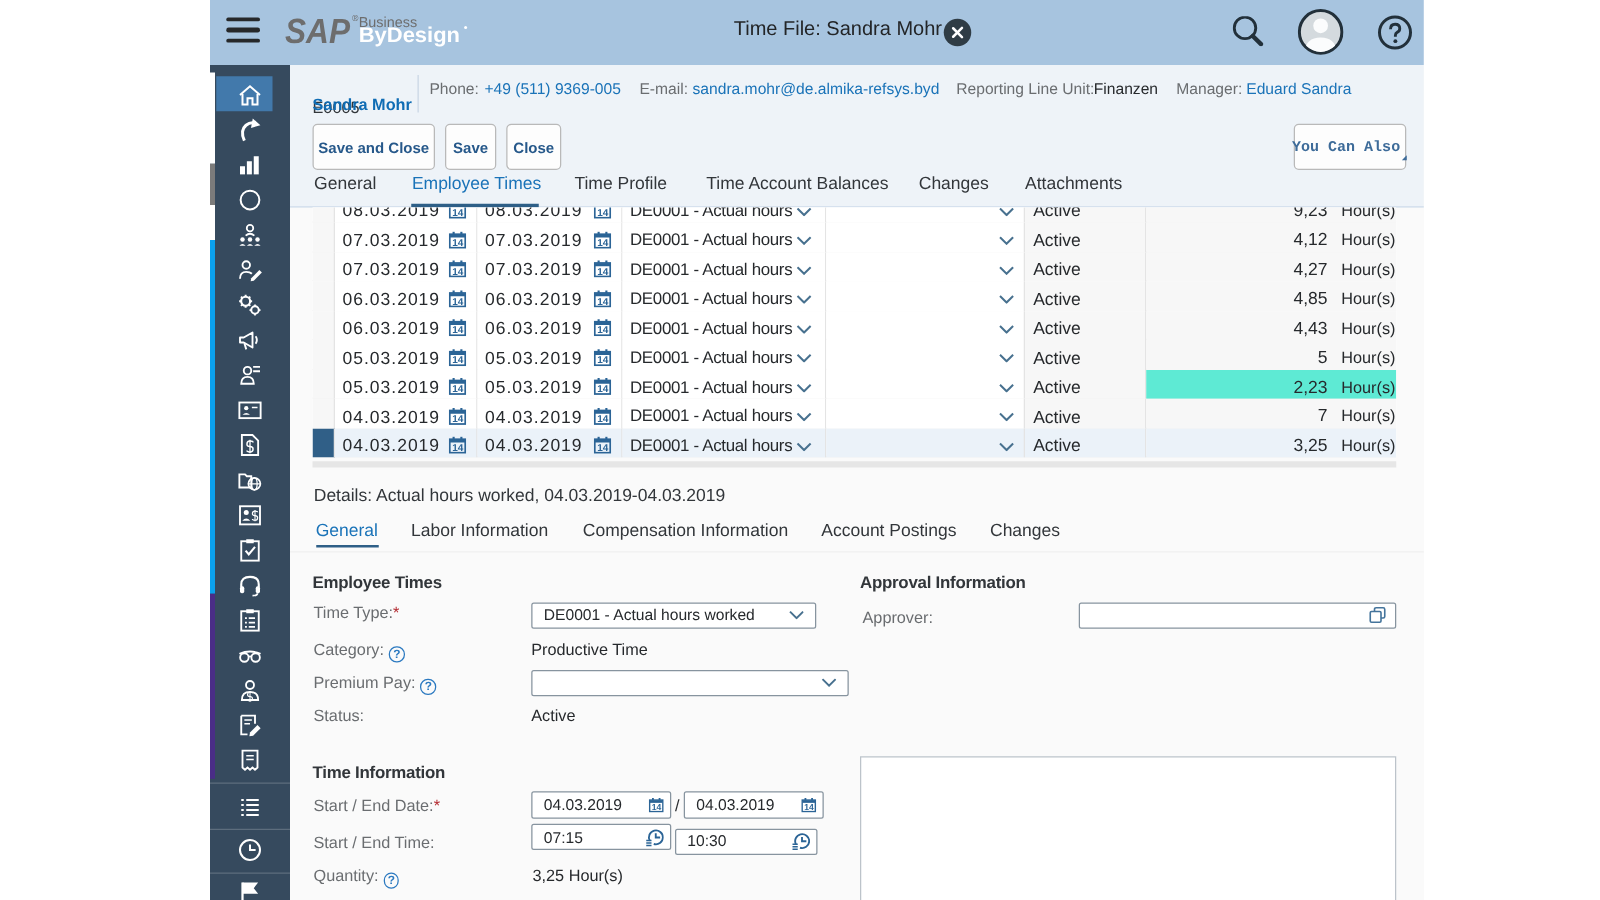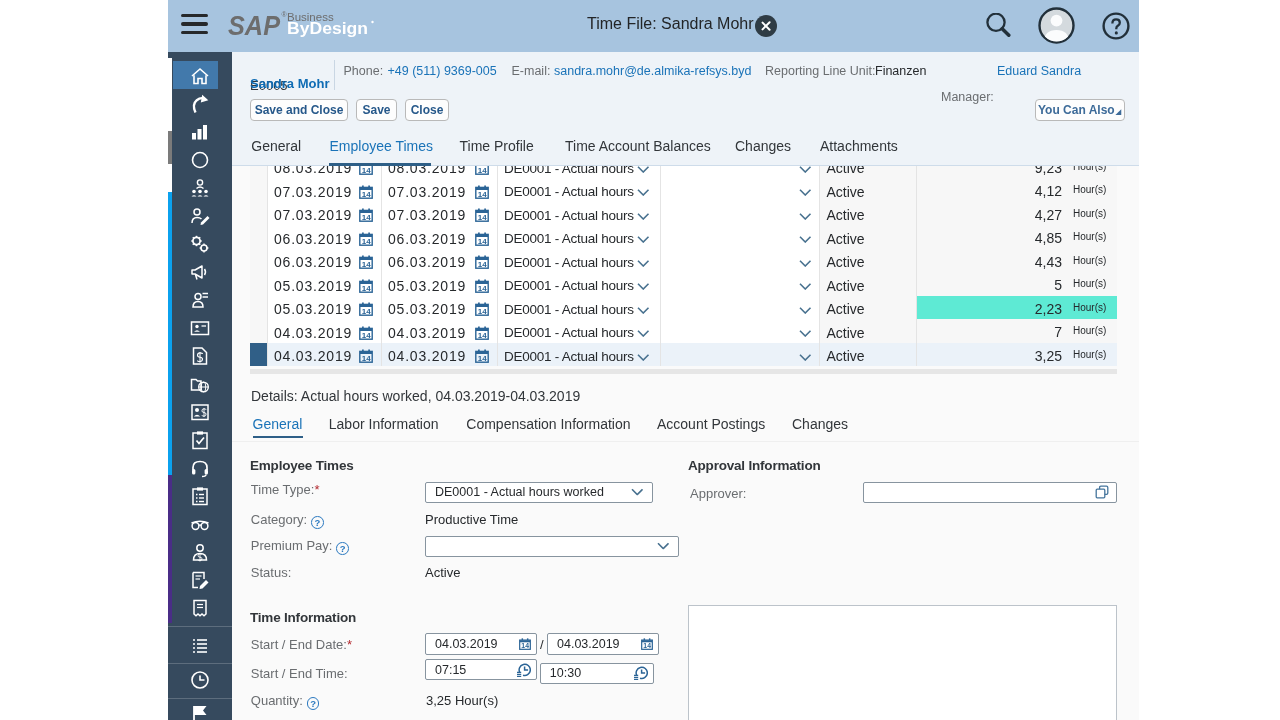--- a/index.html
+++ b/index.html
@@ -29,21 +29,21 @@
 
 .content { position:absolute; left:64px; top:52px; width:907px; height:668px; background:#fafafa; }
 .headarea { position:absolute; left:0; top:0; width:907px; height:113.5px; background:#eef3f8; border-bottom:1px solid #cedcea; }
 .lbl { color:#6a6d70; }
 .blue { color:#1a73b8; }
 .dk { color:#26292c; }
 #e0005 { position:absolute; left:18px; top:26px; font-size:13px; color:#32363a; }
 #sname { position:absolute; left:18px; top:23.5px; font-size:13px; font-weight:bold; color:#0f6cb4; }
 .vsep { position:absolute; left:102px; top:8px; width:1px; height:30px; background:#c9d6e3; }
 .cinfo { position:absolute; top:11.5px; font-size:12.5px; white-space:nowrap; }
-.btn { position:absolute; top:47px; height:22px; background:#fdfdfd; border:1px solid #b9b9b9; border-radius:4px; font-size:12px; font-weight:bold; color:#26588a; display:flex; align-items:center; justify-content:center; white-space:nowrap; }
+.btn { position:absolute; top:47px; height:37px; background:#fdfdfd; border:1px solid #b9b9b9; border-radius:4px; font-size:12px; font-weight:bold; color:#26588a; display:flex; align-items:center; justify-content:center; white-space:nowrap; }
 
 
 .tabs { position:absolute; left:0; top:0; width:907px; height:0; font-size:14px; color:#32363a; white-space:nowrap; }
 .tab { position:absolute; top:0; }
 .tab.sel { color:#1a73b8; }
 .tabline { position:absolute; height:3px; background:#2e5f87; }
 
 
 .tbl { position:absolute; left:18px; top:114px; width:867px; height:200.3px; overflow:hidden; background:#fff; }
 .row { position:absolute; left:0; width:867px; height:23.5px; border-bottom:1px solid #e4e4e4; }
@@ -52,21 +52,21 @@
 .c-a { left:18px; width:114px; border-right:1px solid #e4e4e4; }
 .c-b { left:132px; width:116px; border-right:1px solid #e4e4e4; }
 .c-c { left:248px; width:163px; border-right:1px solid #e4e4e4; }
 .c-d { left:411px; width:158.5px; border-right:1px solid #e4e4e4; }
 .c-e { left:569.5px; width:97.5px; background:#f7f7f7; border-right:1px solid #e4e4e4; padding-left:7px; }
 .c-f { left:667px; width:200px; background:#f7f7f7; }
 .dtx { margin-left:6px; } .dts { letter-spacing:0.8px; } .detx { font-size:13.5px; letter-spacing:-0.25px; }
 .calw { position:absolute; right:8px; top:6.5px; }
 .chev { position:absolute; top:11px; } .chev svg, .calw svg { display:block; }
 .qty { position:absolute; right:55px; top:5px; width:80px; text-align:right; }
-.unit { position:absolute; left:156px; top:6px; font-size:10px; }
+.unit { position:absolute; left:156px; top:6px; font-size:13px; }
 .hscroll { position:absolute; left:18px; top:316.8px; width:867px; height:5.5px; background:#e6e6e6; }
 
 
 .dtitle { position:absolute; left:19px; top:336px; font-size:14px; color:#32363a; }
 .fsec { position:absolute; font-size:13.5px; font-weight:bold; color:#32363a; letter-spacing:-0.2px; }
 .flabel { position:absolute; font-size:13px; color:#6a6d70; white-space:nowrap; }
 .fval { position:absolute; font-size:13px; color:#26292c; white-space:nowrap; }
 .fbox { position:absolute; background:#fff; border:1px solid #87949f; border-radius:2px; font-size:12.5px; color:#26292c; display:flex; align-items:center; }
 .fbox .tx { margin-left:9px; }
 .fbox .ric { position:absolute; right:5px; top:50%; transform:translateY(-50%); display:flex; }
@@ -330,26 +330,26 @@
     <div class="headarea"></div>
     <div id="e0005">E0005</div>
     <div id="sname">Sandra Mohr</div>
     <div class="vsep"></div>
     <span class="cinfo lbl" style="left:111.5px;">Phone:</span>
     <span class="cinfo blue" style="left:155.5px;">+49 (511) 9369-005</span>
     <span class="cinfo lbl" style="left:279.5px;">E-mail:</span>
     <span class="cinfo blue" style="left:322px;">sandra.mohr@de.almika-refsys.byd</span>
     <span class="cinfo lbl" style="left:533px;">Reporting Line Unit:</span>
     <span class="cinfo dk" style="left:643px;">Finanzen</span>
-    <span class="cinfo lbl" style="left:709px;margin-top:26px;">Manager:</span>
+    <span class="cinfo lbl" style="left:709px;">Manager:</span>
     <span class="cinfo blue" style="left:765px;">Eduard Sandra</span>
     <div class="btn" style="left:18px; width:98px;">Save and Close</div>
     <div class="btn" style="left:124px; width:41px;">Save</div>
     <div class="btn" style="left:173px; width:44px;">Close</div>
-    <div class="btn" style="left:802.5px; width:90px; color:#3d6b99;">You Can Also<span style="font-size:7px; margin-left:1px; align-self:flex-end; margin-bottom:4px;">◢</span></div>
+    <div class="btn" style="left:802.5px; width:90px; color:#3d6b99;font-family:Liberation Mono, monospace;">You Can Also<span style="font-size:7px; margin-left:1px; align-self:flex-end; margin-bottom:4px;">◢</span></div>
 
     <div class="tabs" style="top:85.5px;">
       <span class="tab" style="left:19.3px;">General</span>
       <span class="tab sel" style="left:97.5px;">Employee Times</span>
       <span class="tab" style="left:227.5px;">Time Profile</span>
       <span class="tab" style="left:333px;">Time Account Balances</span>
       <span class="tab" style="left:503px;">Changes</span>
       <span class="tab" style="left:588px;">Attachments</span>
     </div>
     <div class="tabline" style="left:96.5px; top:111.2px; width:102px; height:2.5px;"></div>

